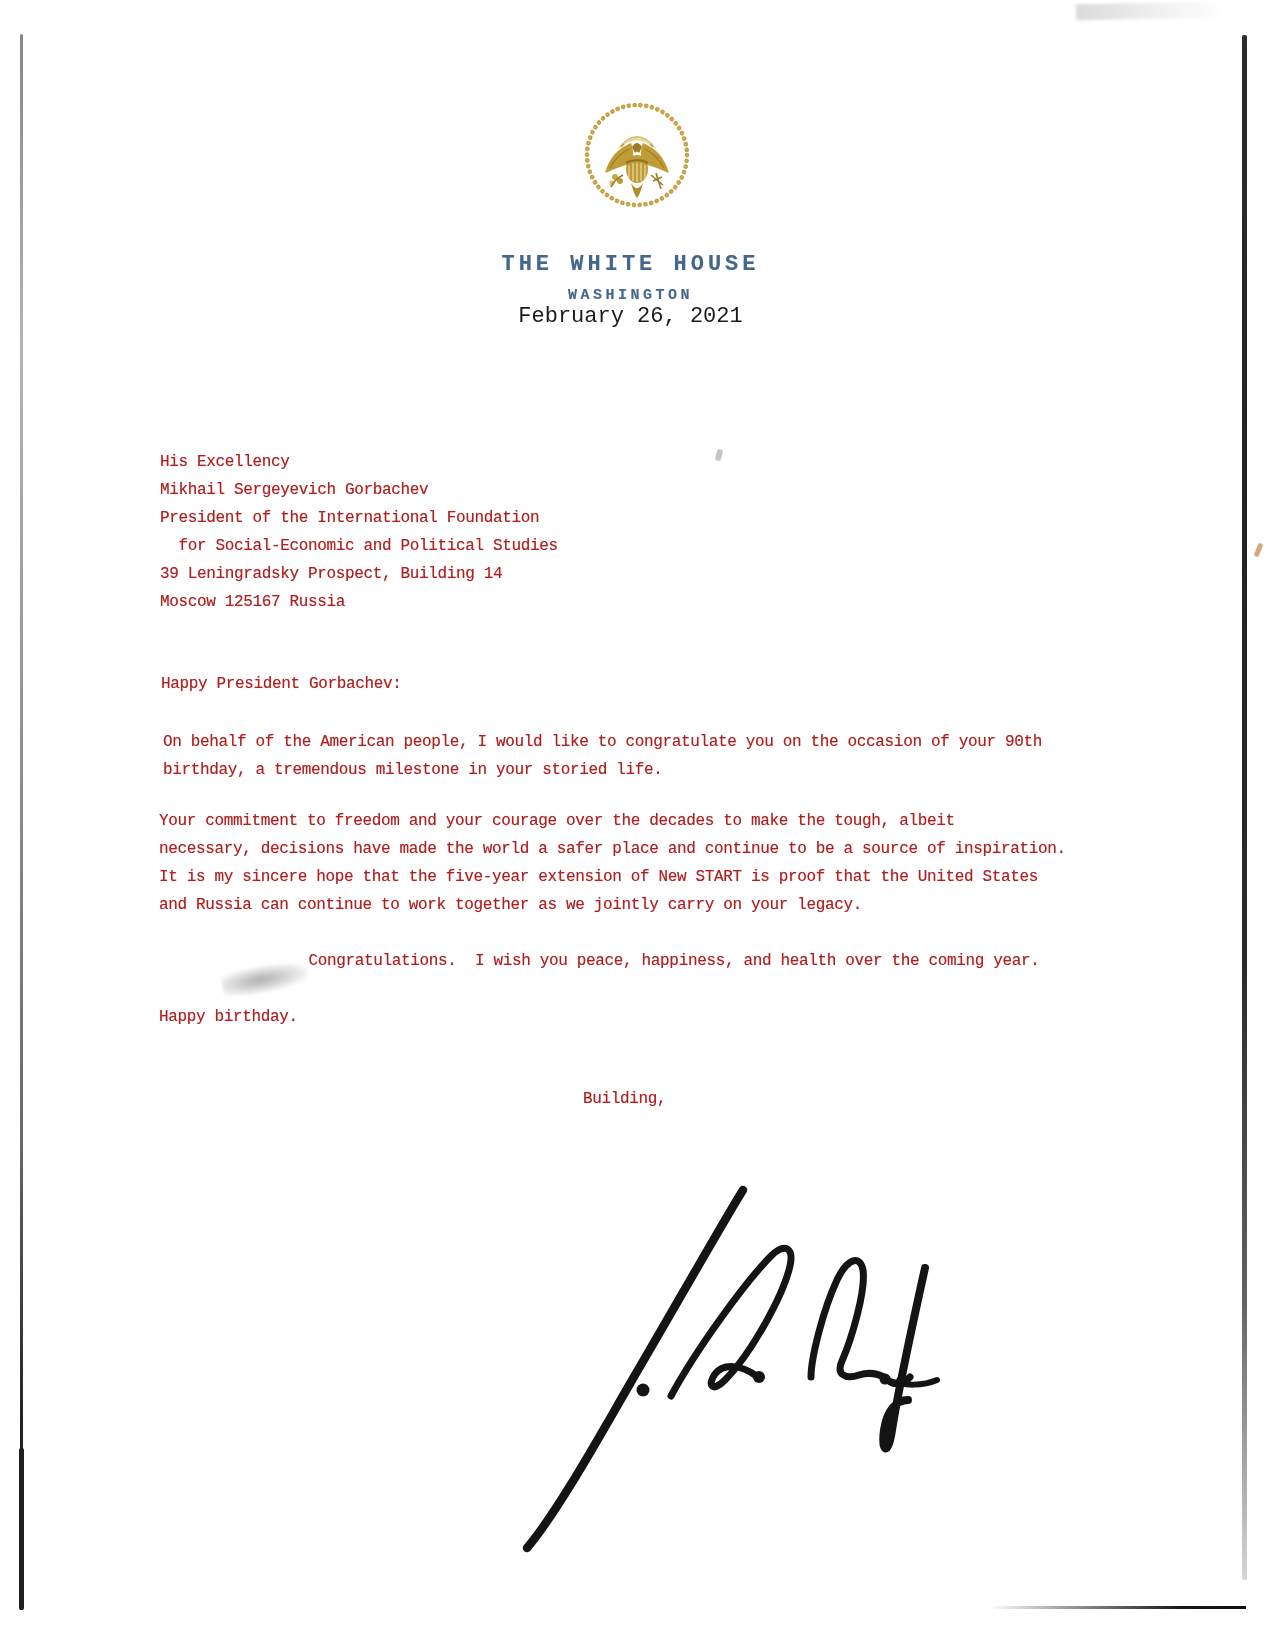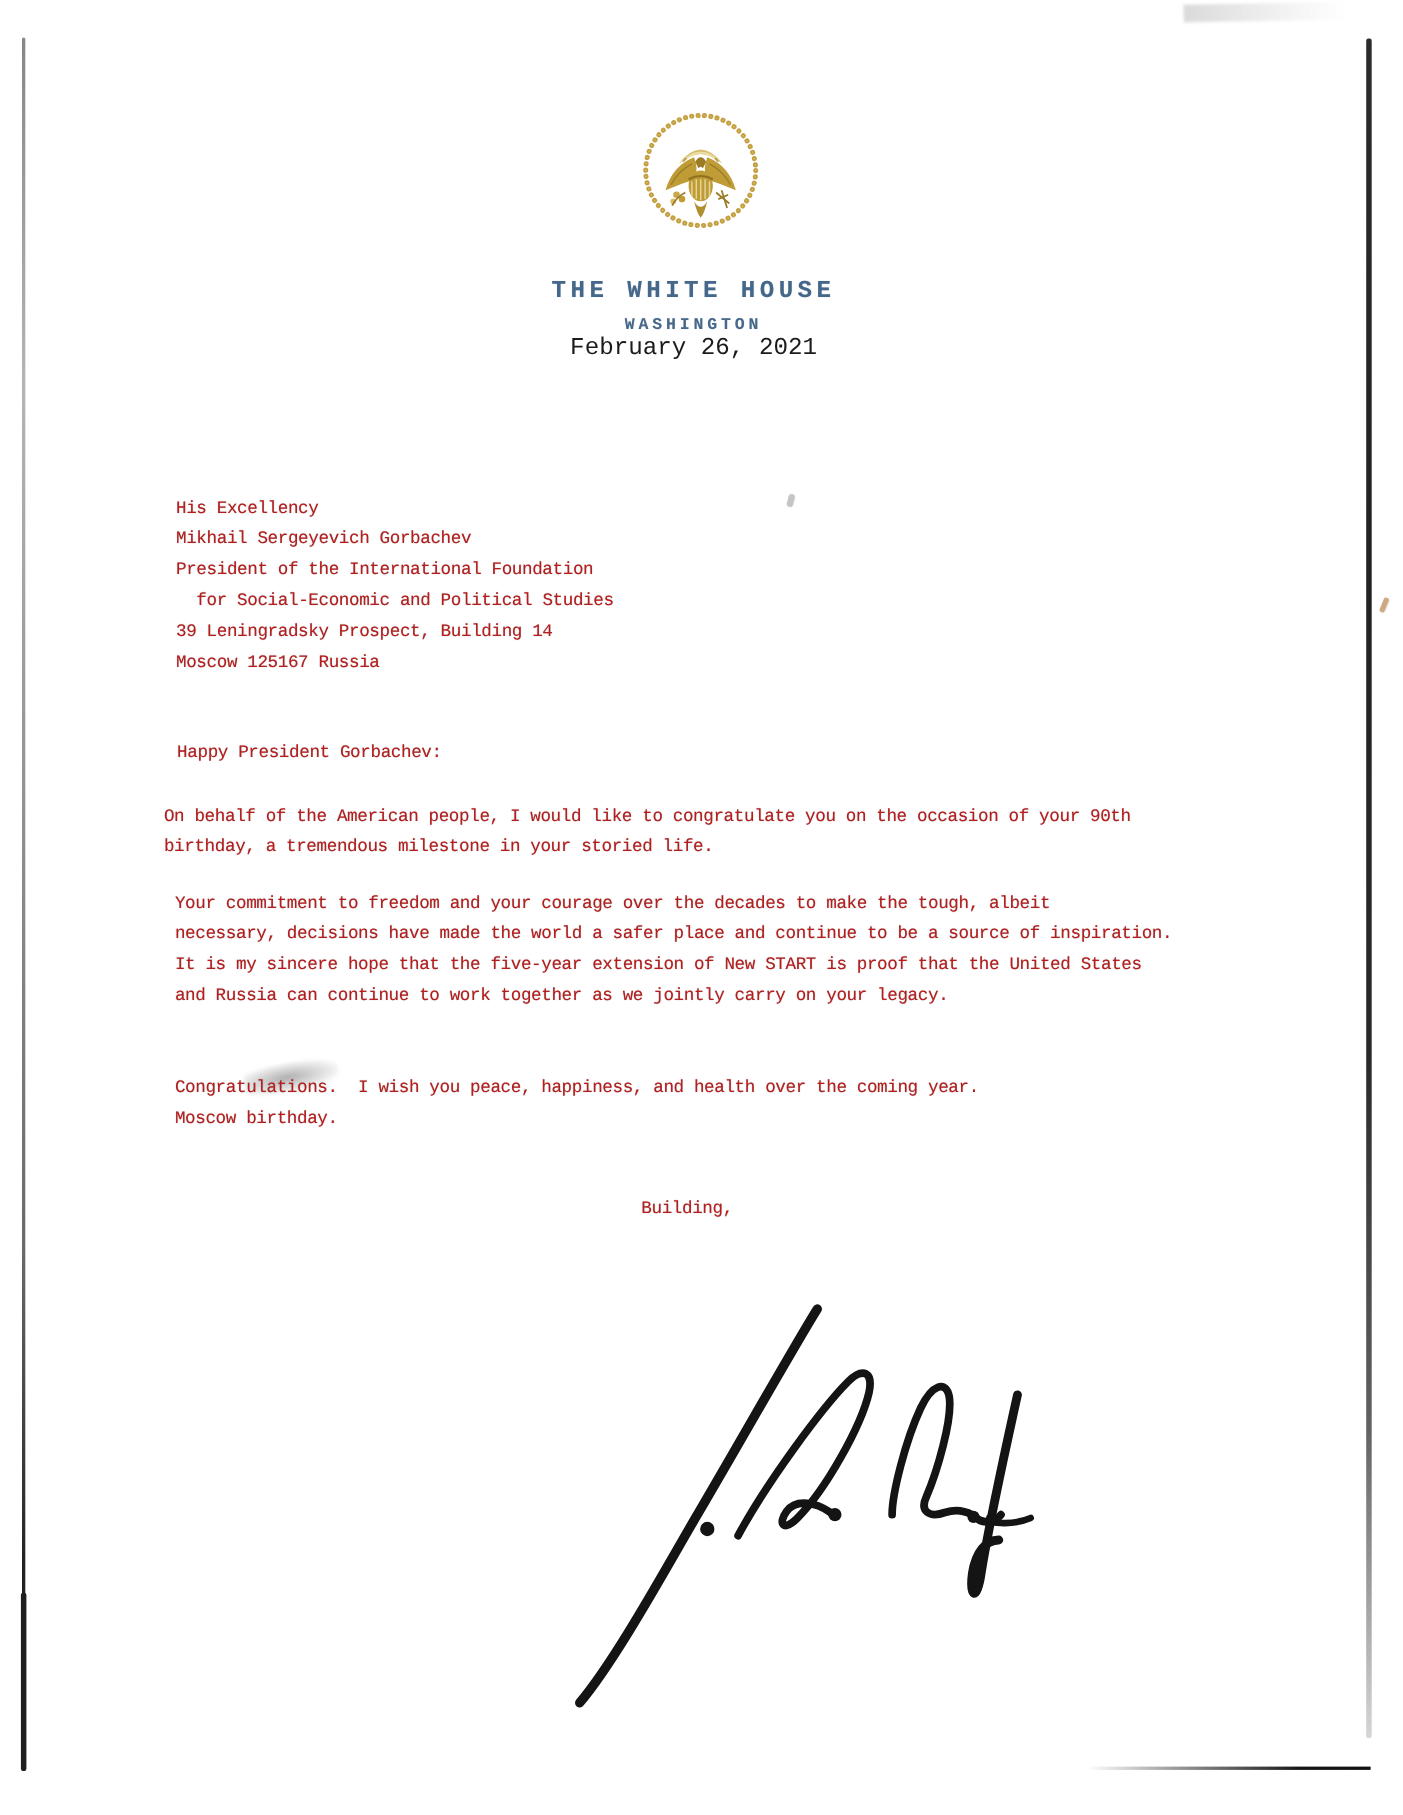--- a/index.html
+++ b/index.html
@@ -69,23 +69,23 @@
     font-size:22px;color:#1b1b1b;
   }
   
   .txt{
     position:absolute;white-space:pre-wrap;
     font-size:16px;line-height:28px;letter-spacing:-0.35px;
     color:#b91c1c;text-shadow:0 0 1px rgba(30,30,30,.4);
   }
   .address{left:160px;top:448px;width:560px;}
   .salutation{left:161px;top:670px;width:600px;}
-  .p1{left:149px;top:728px;width:1030px;}
+  .p1{left:163px;top:728px;width:1030px;}
   .p2{left:159px;top:807px;width:1030px;}
-  .p3{left:159px;top:975px;width:1030px;}
+  .p3{left:159px;top:947px;width:1030px;text-align:center;}
   .p4{left:159px;top:1003px;width:600px;}
   .valediction{left:583px;top:1085px;width:300px;}
   
   .signature{position:absolute;left:495px;top:1128px;}
 </style>
 </head>
 <body>
 
 <div class="page">
 
@@ -141,21 +141,21 @@
 
   <div class="txt salutation">Happy President Gorbachev:</div>
 
   <div class="txt p1">On behalf of the American people, I would like to congratulate you on the occasion of your 90th
 birthday, a tremendous milestone in your storied life.</div>
   <div class="txt p2">Your commitment to freedom and your courage over the decades to make the tough, albeit
 necessary, decisions have made the world a safer place and continue to be a source of inspiration.
 It is my sincere hope that the five-year extension of New START is proof that the United States
 and Russia can continue to work together as we jointly carry on your legacy.</div>
   <div class="txt p3">Congratulations.  I wish you peace, happiness, and health over the coming year.</div>
-  <div class="txt p4">Moscow birthday.</div>
+  <div class="txt p4">Happy birthday.</div>
 
   <div class="txt valediction">Building,</div>
 
   <svg class="signature" width="450" height="430" viewBox="0 0 450 430">
     <g fill="none" stroke="#141414" stroke-linecap="round" stroke-linejoin="round">
 
       <path d="M248,62 C228,94 176,186 136,254 C108,302 64,382 32,420" stroke-width="8.5"></path>
 
       <path d="M176,268 C202,220 252,152 276,128 C290,114 299,120 295,138
                C288,168 256,226 230,252 C217,265 212,257 220,246

